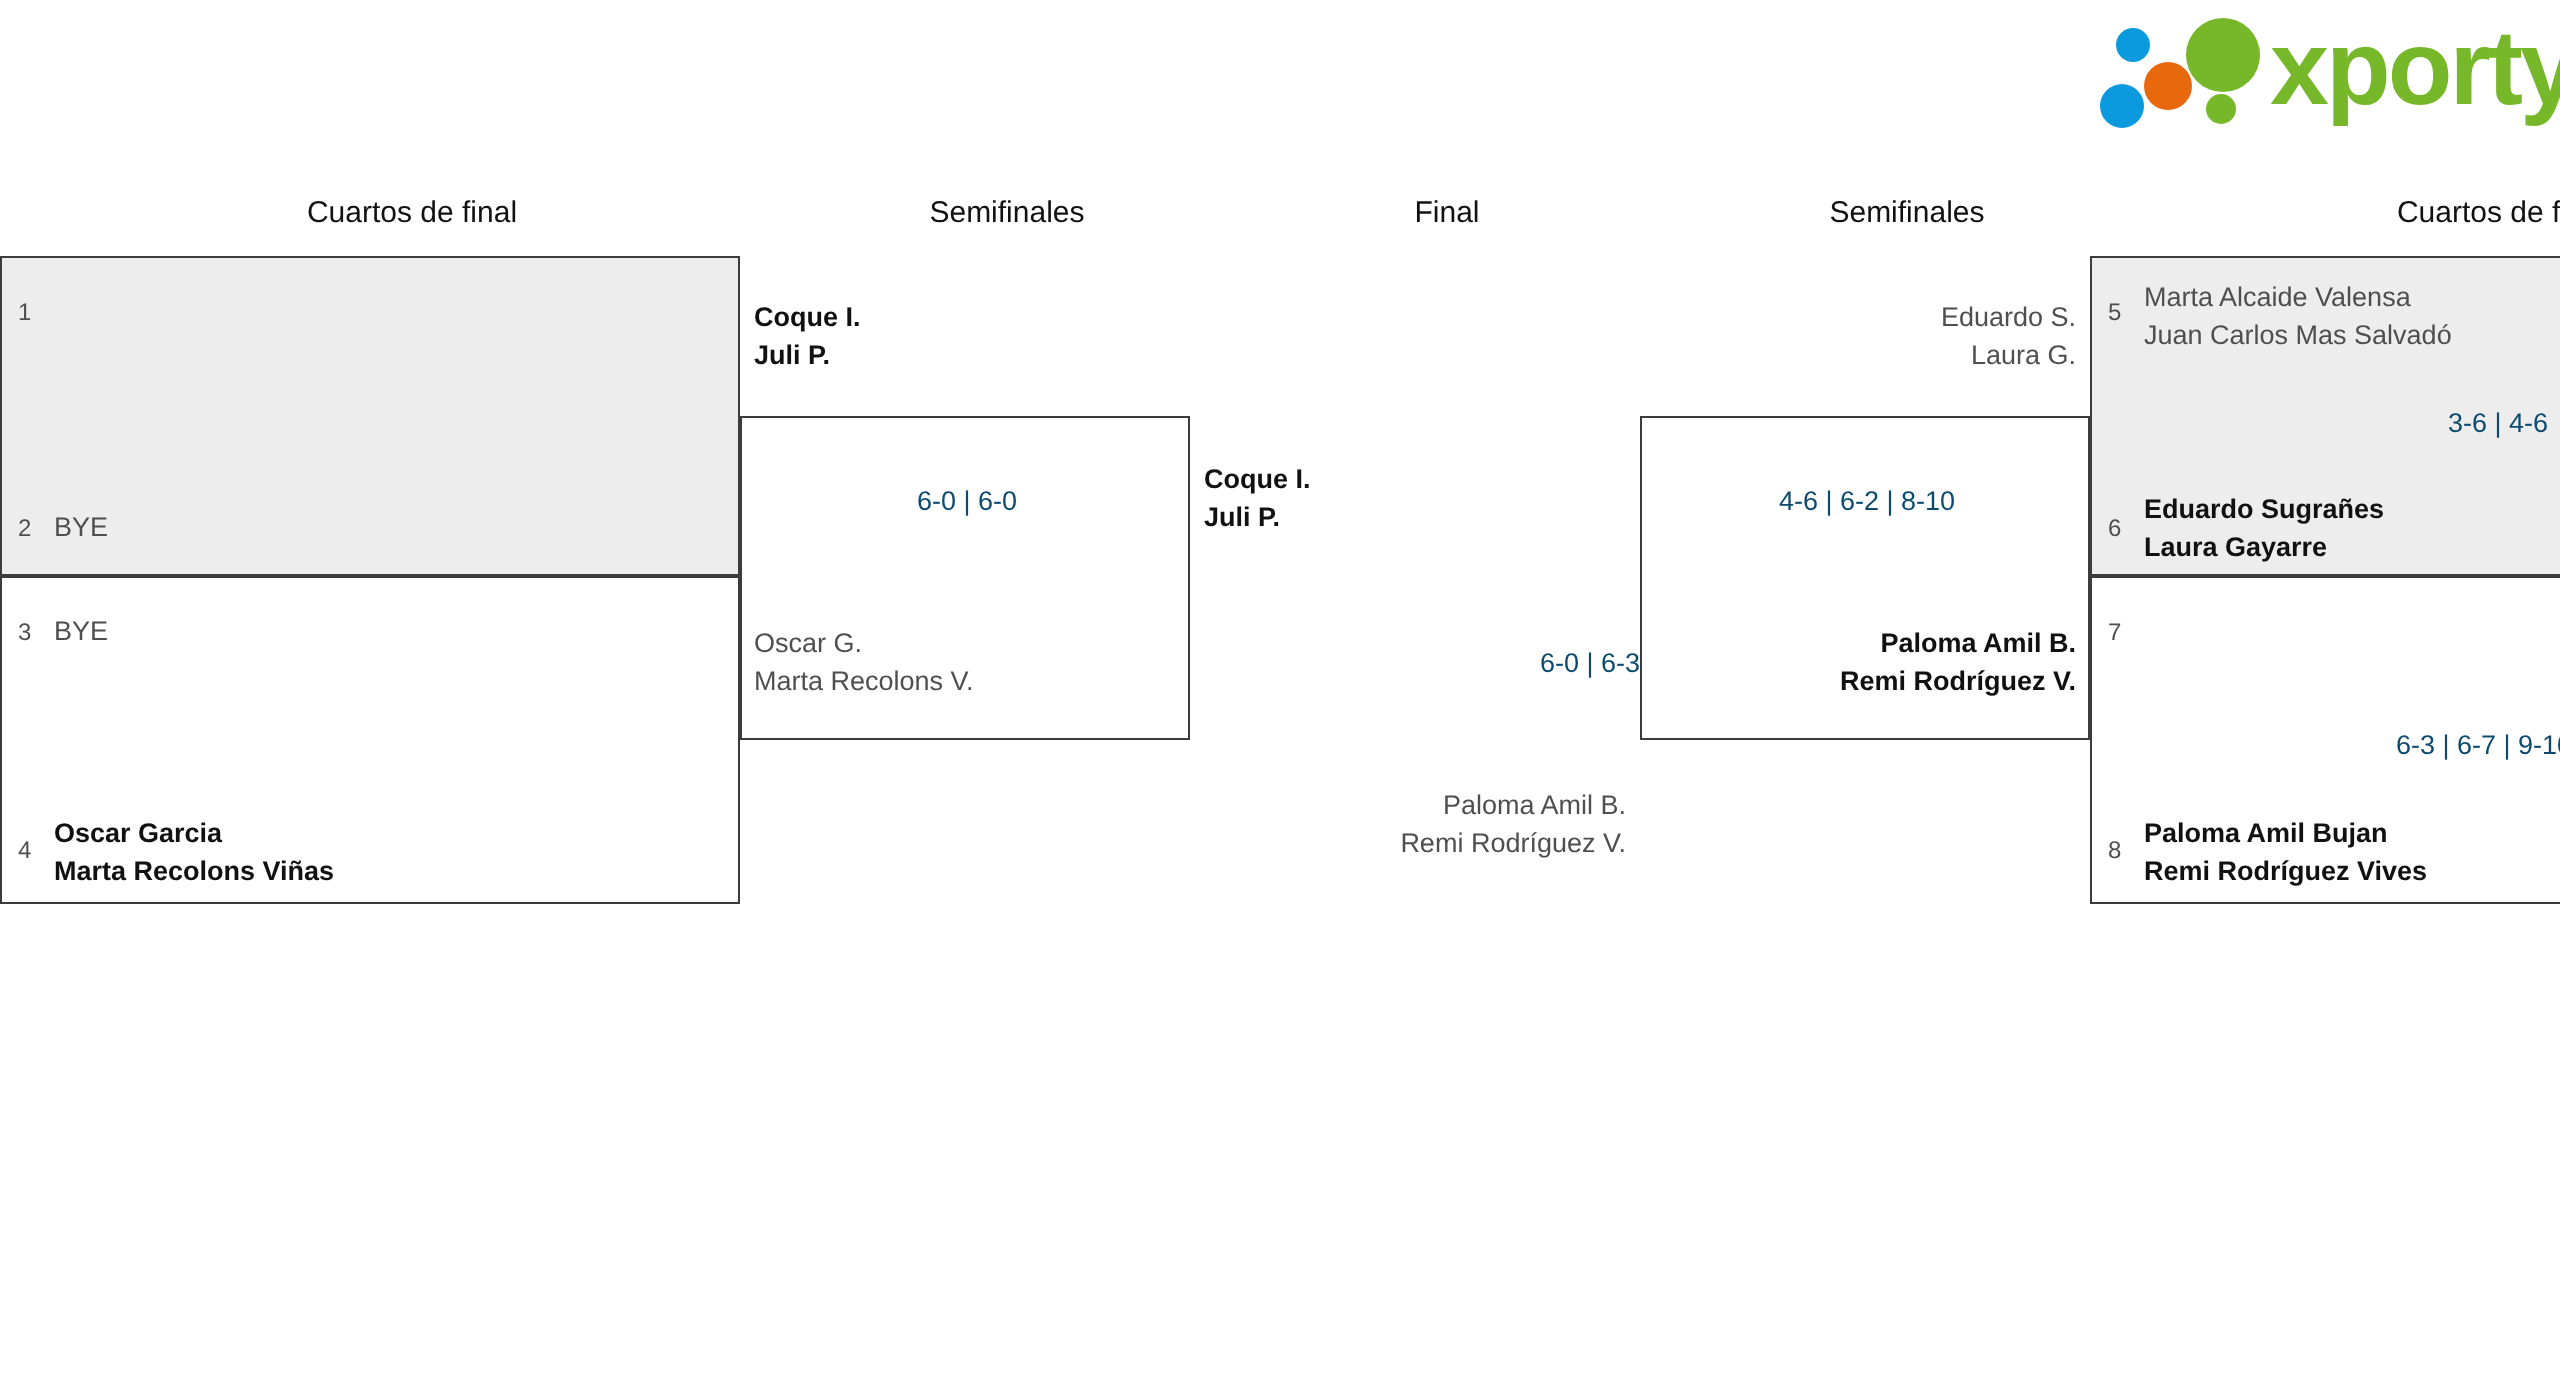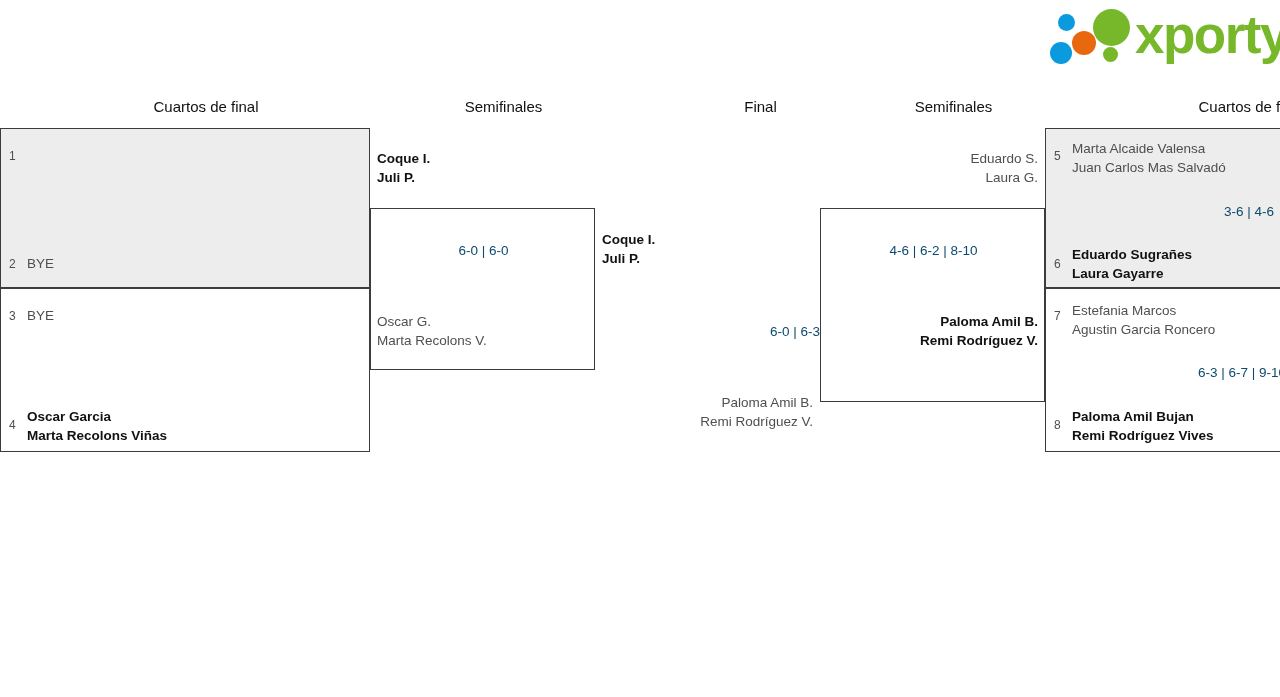--- a/index.html
+++ b/index.html
@@ -129,21 +129,21 @@
       <span class="dot dot-green-lg"></span>
       <span class="dot dot-green-sm"></span>
     </div>
     <div id="logo-word">xporty</div>
   </div>
 
 </div>
 
 <div class="round-head" style="left:0px;  width:370px;">Cuartos de final</div>
 <div class="round-head" style="left:370px; width:225px;">Semifinales</div>
-<div class="round-head" style="left:627px; width:225px;">Final</div>
+<div class="round-head" style="left:590px; width:225px;">Final</div>
 <div class="round-head" style="left:820px; width:225px;">Semifinales</div>
 <div class="round-head" style="left:1045px; width:370px;">Cuartos de final</div>
 
 <div class="box shaded" style="left:0px; top:128px; width:370px; height:160px;">
   <div class="seed" style="left:8px; top:19px;">1</div>
   <div class="seed" style="left:8px; top:127px;">2</div>
   <div class="slot lose" style="left:26px; top:125px;">
     <span>BYE</span>
   </div>
 </div>
@@ -175,21 +175,21 @@
 <div class="slot win" style="left:602px; top:230px;">
   <span>Coque I.</span>
   <span class="name-l2">Juli P.</span>
 </div>
 <div class="score" style="left:595px; top:322px; width:225px; text-align:right;">6-0 | 6-3</div>
 <div class="slot lose right" style="left:595px; top:393px; width:218px;">
   <span>Paloma Amil B.</span>
   <span class="name-l2">Remi Rodríguez V.</span>
 </div>
 
-<div class="box" style="left:820px; top:208px; width:225px; height:194px;">
+<div class="box" style="left:820px; top:208px; width:225px; height:162px;">
   <div class="score" style="left:0px; top:32px; width:225px; text-align:center;">4-6 | 6-2 | 8-10</div>
 </div>
 <div class="slot lose right" style="left:820px; top:149px; width:218px;">
   <span>Eduardo S.</span>
   <span class="name-l2">Laura G.</span>
 </div>
 <div class="slot win right" style="left:820px; top:312px; width:218px;">
   <span>Paloma Amil B.</span>
   <span class="name-l2">Remi Rodríguez V.</span>
 </div>
@@ -203,23 +203,19 @@
   <div class="score" style="left:0px; top:73px; width:228px; text-align:right;">3-6 | 4-6</div>
   <div class="seed" style="left:8px; top:127px;">6</div>
   <div class="slot win" style="left:26px; top:116px;">
     <span>Eduardo Sugrañes</span>
     <span class="name-l2">Laura Gayarre</span>
   </div>
 </div>
 
 <div class="box" style="left:1045px; top:288px; width:370px; height:164px;">
   <div class="seed" style="left:8px; top:19px;">7</div>
-  <div class="slot lose" style="left:26px; top:12px;">
-    <span>Estefania Marcos</span>
-    <span class="name-l2">Agustin Garcia Roncero</span>
-  </div>
   <div class="score" style="left:0px; top:74px; width:240px; text-align:right;">6-3 | 6-7 | 9-10</div>
   <div class="seed" style="left:8px; top:128px;">8</div>
   <div class="slot win" style="left:26px; top:118px;">
     <span>Paloma Amil Bujan</span>
     <span class="name-l2">Remi Rodríguez Vives</span>
   </div>
 </div>
 
 </body></html>

